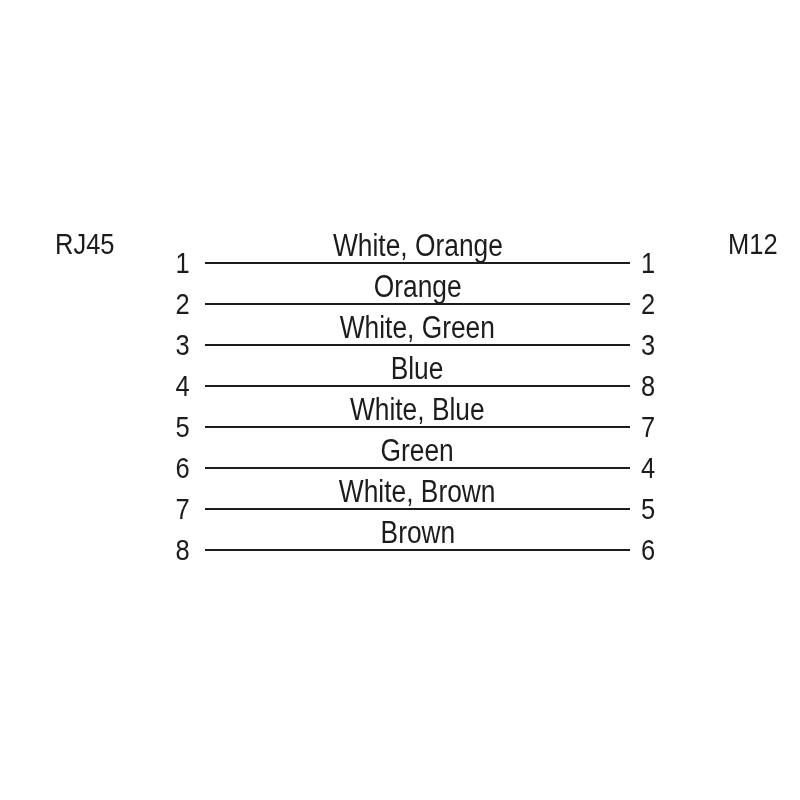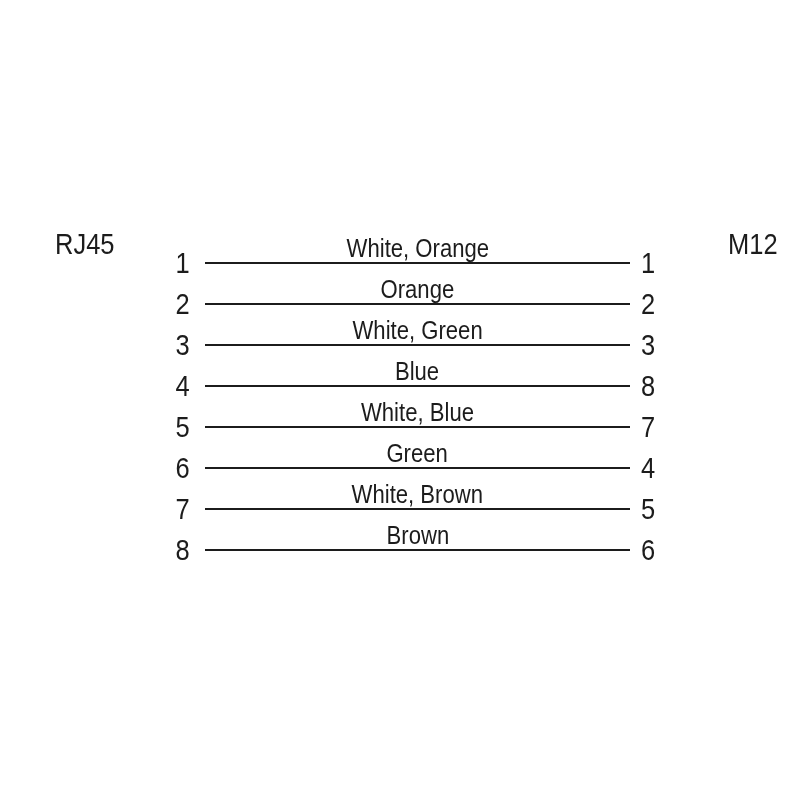--- a/index.html
+++ b/index.html
@@ -46,21 +46,21 @@
     height: 2px;
     top: -1px;
     background: #1c1c1c;
   }
   .wire-label {
     position: absolute;
     left: 205px;
     width: 425px;
     bottom: 2px;
     text-align: center;
-    font-size: 26px;
+    font-size: 31px;
     line-height: 1;
     text-decoration: underline;
   }
   .wire-label .cond { transform-origin: 50% 100%; }
   .pin {
     position: absolute;
     top: -16px;
     height: 32px;
     line-height: 32px;
     font-size: 30px;

